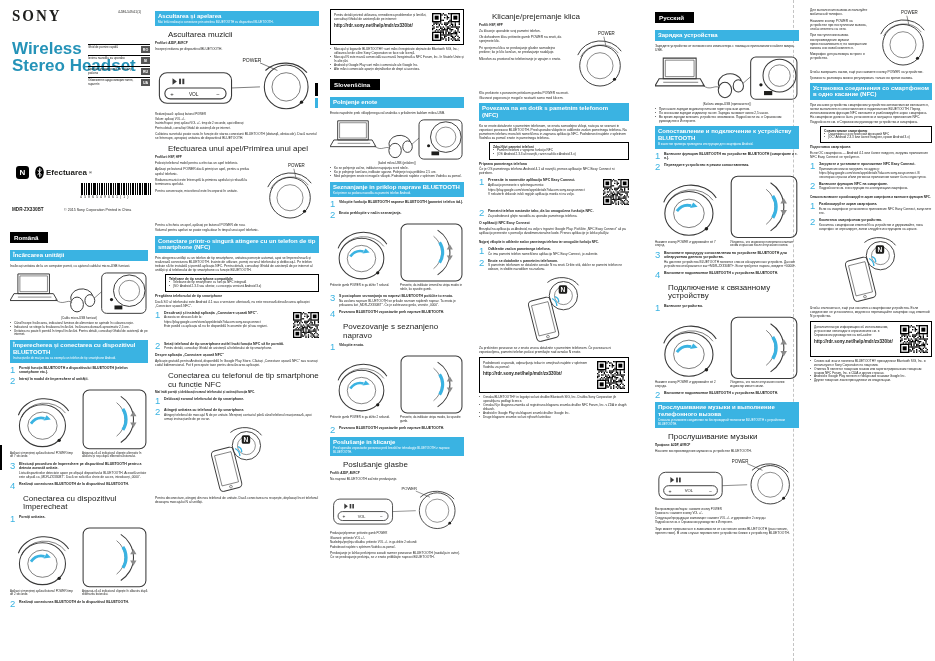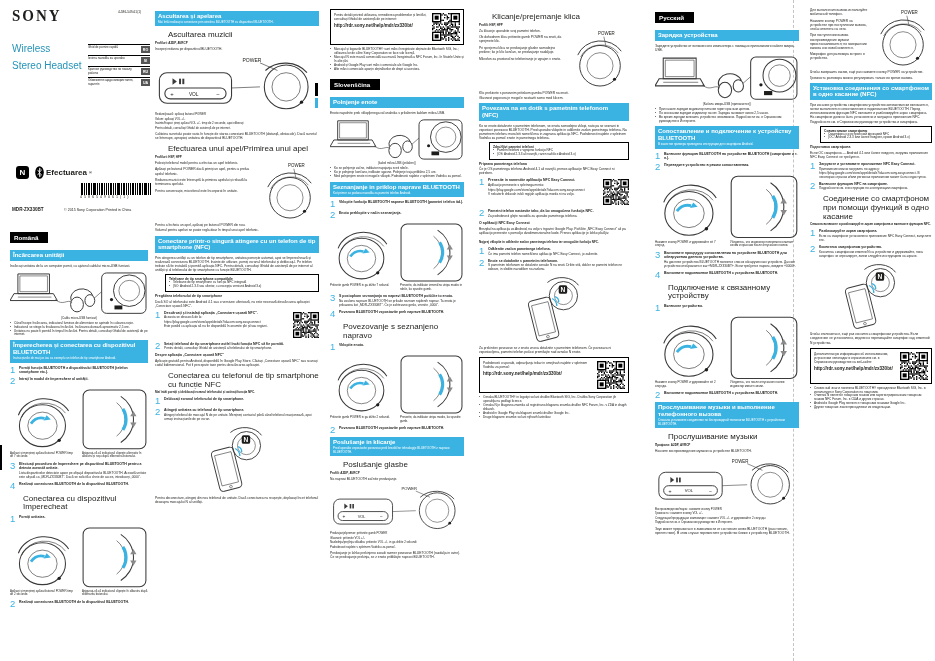--- a/index.html
+++ b/index.html
@@ -3,21 +3,21 @@
 <meta charset="utf-8">
 <style>
   html,body{margin:0;padding:0;background:#e8e8e8;}
   .page{position:relative;width:935px;height:661px;background:#ffffff;overflow:hidden;
         font-family:"Liberation Sans",sans-serif;color:#1d1d1b;}
   
   .hdr{position:absolute;left:0;top:0;width:150px;height:226px;}
   .sony{position:absolute;left:12px;top:8px;font-family:Liberation Serif, serif;font-weight:bold;
         font-size:15px;letter-spacing:2px;transform:scaleY(1.05);}
   .docnum{position:absolute;left:118px;top:10px;font-size:3.2px;}
-  .title{position:absolute;left:12px;top:40px;font-size:10px;line-height:17px;color:#2593b8;}
+  .title{position:absolute;left:12px;top:40px;font-size:17px;line-height:17px;color:#2593b8;font-weight:bold;}
   .langs{position:absolute;left:88px;top:44px;width:62px;}
   .langrow{border-top:1px solid #000;display:flex;justify-content:space-between;align-items:flex-start;
            padding:1px 0 2px 0;}
   .langlabel{font-size:3px;line-height:3.6px;width:48px;}
   .langcode{background:#555;color:#fff;font-size:3.6px;font-weight:bold;min-width:9px;height:7px;
             display:flex;align-items:center;justify-content:center;}
   .logos{position:absolute;left:16px;top:166px;display:flex;align-items:center;gap:6px;}
   .nmark{width:13px;height:13px;background:#000;border-radius:3px;color:#fff;font-weight:bold;
          font-size:8px;display:flex;align-items:center;justify-content:center;}
   .btwrap{display:flex;align-items:center;gap:2px;font-weight:bold;font-size:8px;}
@@ -1454,21 +1454,20 @@
         </div>
       </div>
       <div class="step">
         <div class="stepnum">2</div>
         <div class="stepbody">
           <div class="stepmain">Включите функцию NFC на смартфоне.</div>
           <div class="stepsub">Подробности см. в инструкции по эксплуатации смартфона.</div>
         </div>
       </div>
       <div class="h1wrap">
-        <div class="h1t">Соединение со смартфоном при помощи функций в одно касание</div>
         <div class="h1s">Сначала включите и разблокируйте экран смартфона и включите функцию NFC.</div>
       </div>
       <div class="step">
         <div class="stepnum">1</div>
         <div class="stepbody">
           <div class="stepmain">Разблокируйте экран смартфона.</div>
           <div class="stepsub">Если на смартфоне установлено приложение NFC Easy Connect, запустите его.</div>
         </div>
       </div>
       <div class="step">

